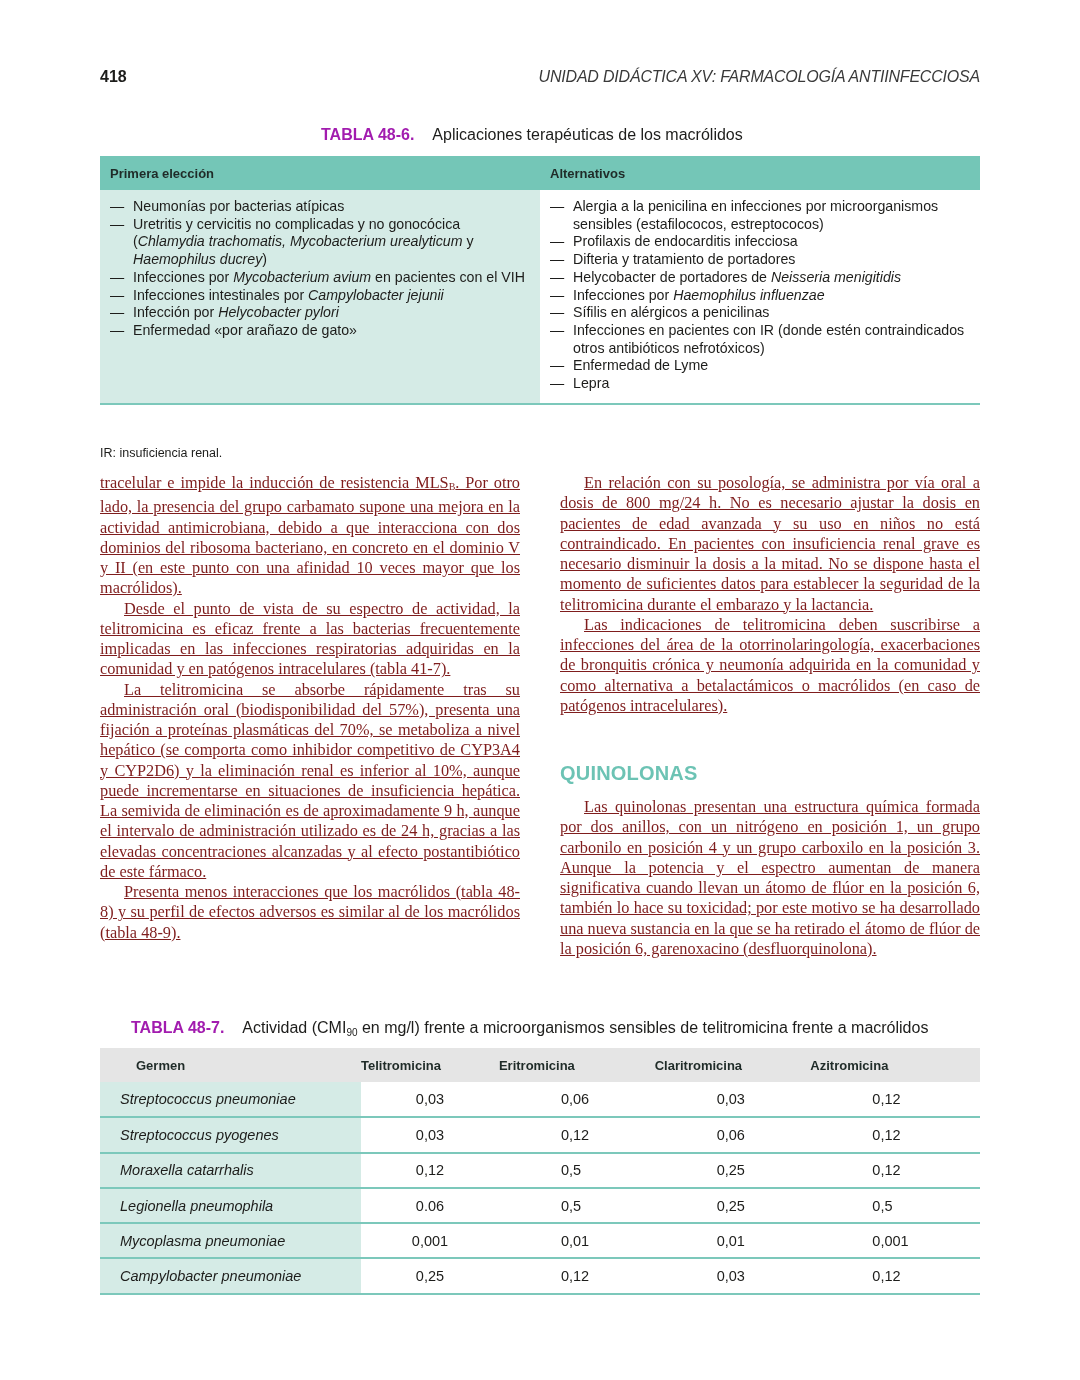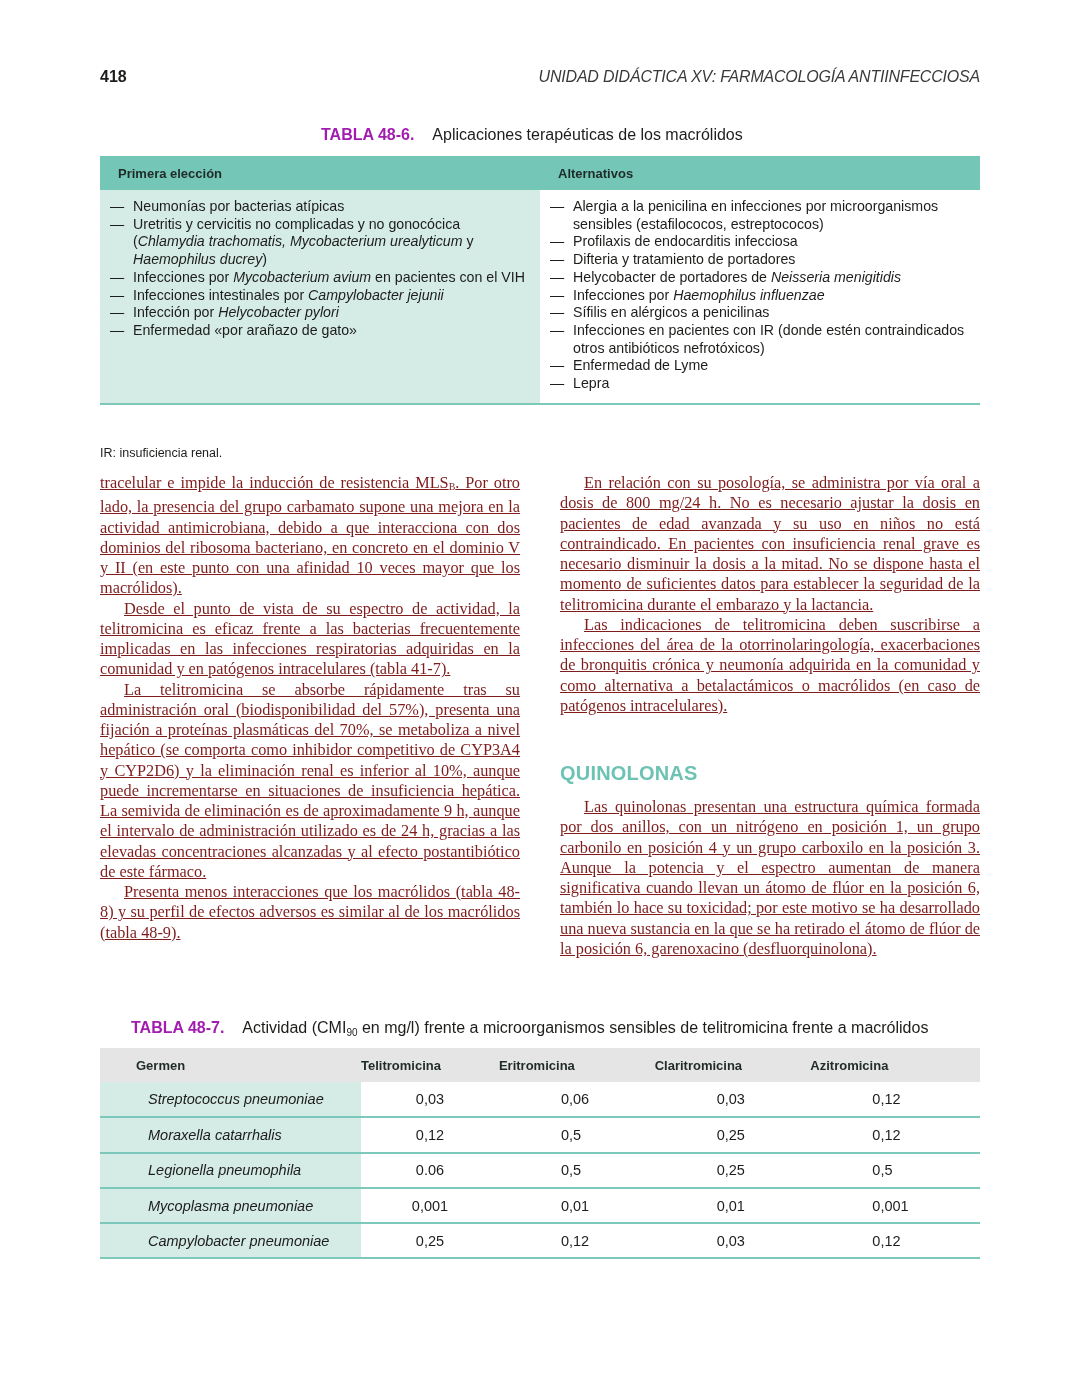--- a/index.html
+++ b/index.html
@@ -11,21 +11,21 @@
 
   .caption { position: absolute; font-size: 16px; color: #1d1d1b; white-space: nowrap; }
   .caption .lbl { color: #a21caf; font-weight: bold; margin-right: 18px; margin-top: 14px; }
   .cap1 { left: 321px; top: 126px; }
   .cap2 { left: 131px; top: 1019px; }
   .cap2 sub { font-size: 10px; vertical-align: -3px; }
 
   
   .t6 { position: absolute; left: 100px; top: 156px; width: 880px; border-bottom: 2px solid #7cc8bb; }
   .t6-head { display: flex; height: 34px; background: #74c6b7; font-size: 13px; font-weight: bold; color: #1f2b28; }
-  .t6-head div { display: flex; align-items: center; padding-left: 18px; }
+  .t6-head div { display: flex; align-items: center; padding-left: 10px; }
   .t6-head .c1 { width: 440px; }
   .t6-head .c2 { flex: 1; }
   .t6-body { display: flex; }
   .t6-body .c1 { width: 440px; background: #d5ebe6; padding: 8px 8px 10px 10px; }
   .t6-body .c2 { flex: 1; background: #ffffff; padding: 8px 8px 10px 10px; }
   .t6 ul { list-style: none; font-size: 14.2px; line-height: 17.7px; color: #1d1d1b; }
   .t6 li { position: relative; padding-left: 23px; }
   .t6 li .dash { position: absolute; left: 0; top: 0; }
   .t6 li i { font-style: italic; }
 
@@ -41,21 +41,21 @@
   .col sub { font-size: 10px; vertical-align: -2px; }
 
   .section-heading { position: absolute; left: 560px; top: 762px; font-size: 20px; font-weight: bold; color: #6cc3b4; letter-spacing: 0.2px; }
 
   
   .t7 { position: absolute; left: 100px; top: 1048px; width: 880px; border-collapse: collapse; }
   .t7 th { height: 34px; background: #e5e5e5; font-size: 13px; font-weight: bold; color: #1f2b28; }
   .t7 th.germ { text-align: left; padding-left: 36px; width: 261px; }
   .t7 th.num { text-align: left; }
   .t7 td { height: 35.3px; border-bottom: 2px solid #7cc8bb; font-size: 14.5px; color: #1d1d1b; }
-  .t7 td.germ { background: #d5ebe6; font-style: italic; padding-left: 48px; }
+  .t7 td.germ { background: #d5ebe6; font-style: italic; padding-left: 20px; }
   .t7 td.num { padding-left: 62px; }
   .t7 td.n1 { text-align: center; padding-left: 0; }
 </style>
 </head>
 <body>
 
 <div class="page-number">418</div>
 <div class="running-head">UNIDAD DIDÁCTICA XV: FARMACOLOGÍA ANTIINFECCIOSA</div>
 
 <div class="caption cap1">
@@ -130,20 +130,27 @@
   </thead>
   <tbody id="t7-body">
       <tr>
         <td class="germ">Streptococcus pneumoniae</td>
         <td class="num n1">0,03</td>
         <td class="num">0,06</td>
         <td class="num">0,03</td>
         <td class="num">0,12</td>
       </tr>
       <tr>
+        <td class="germ">Streptococcus pyogenes</td>
+        <td class="num n1">0,03</td>
+        <td class="num">0,12</td>
+        <td class="num">0,06</td>
+        <td class="num">0,12</td>
+      </tr>
+      <tr>
         <td class="germ">Moraxella catarrhalis</td>
         <td class="num n1">0,12</td>
         <td class="num">0,5</td>
         <td class="num">0,25</td>
         <td class="num">0,12</td>
       </tr>
       <tr>
         <td class="germ">Legionella pneumophila</td>
         <td class="num n1">0.06</td>
         <td class="num">0,5</td>

